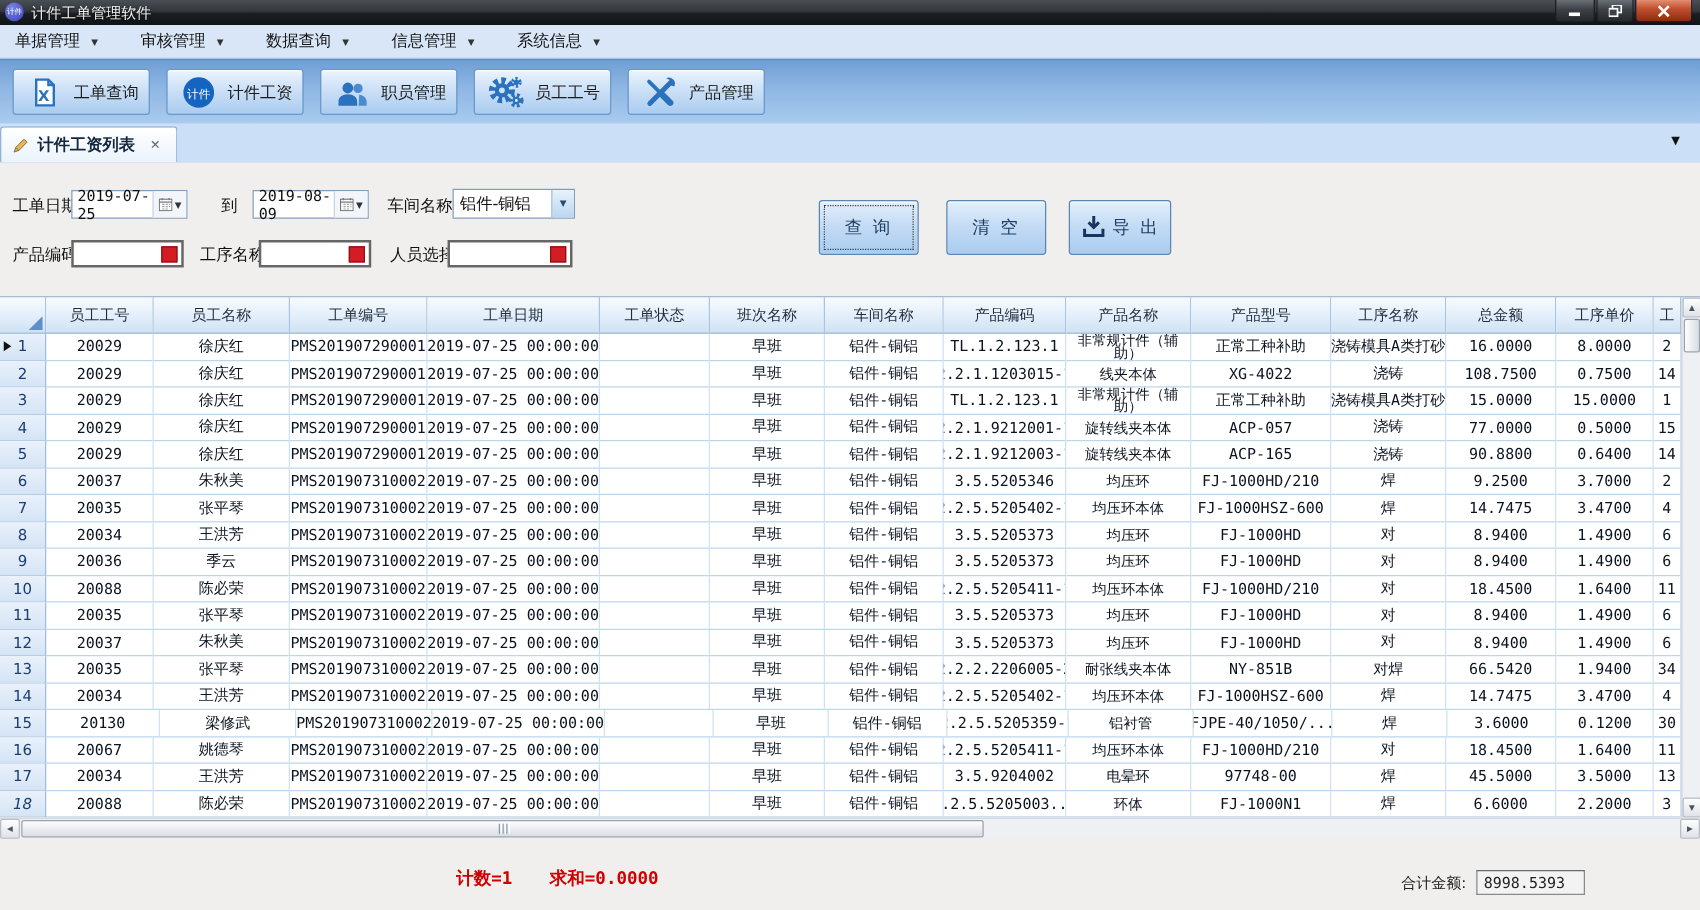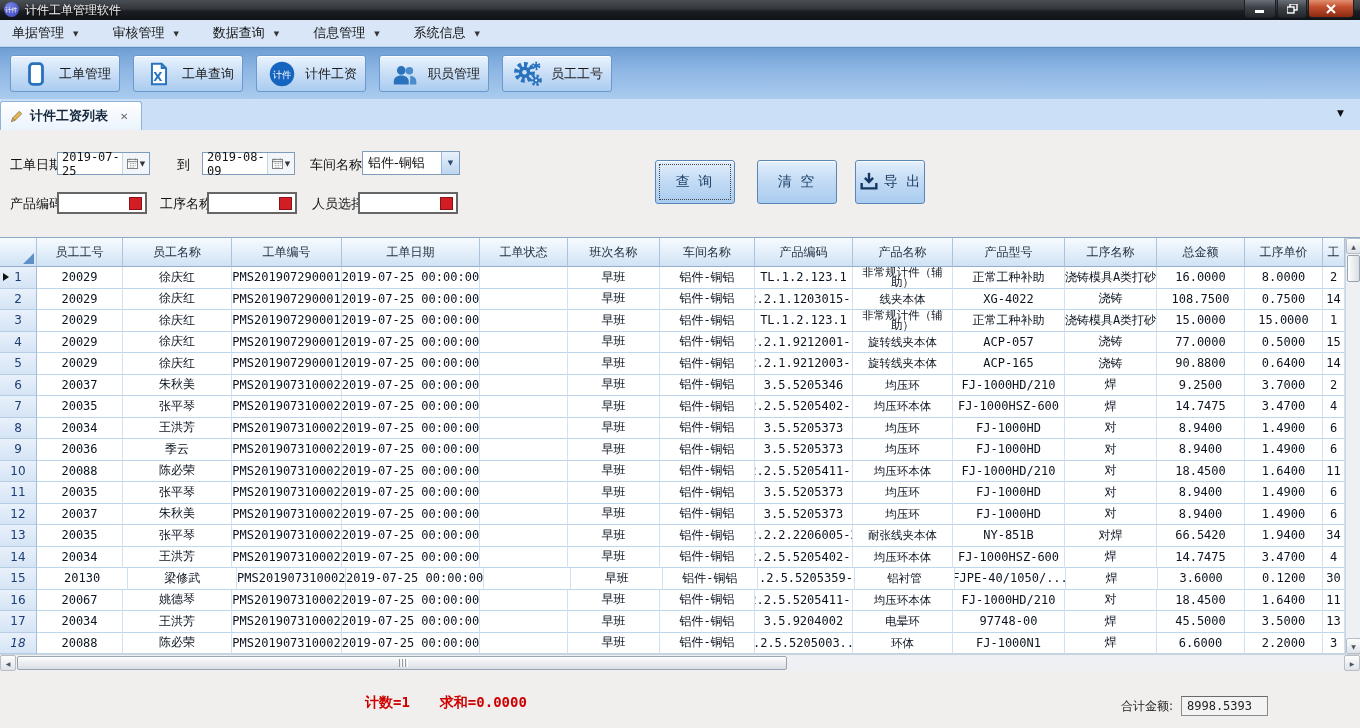--- a/index.html
+++ b/index.html
@@ -157,28 +157,20 @@
       <div class="menu-item">
         <span class="lbl">系统信息</span>
         <span class="arr">▼</span>
       </div>
     </div>
 
   <div class="toolbar" id="toolbar">
       <div class="tbtn">
         <span class="ico">
           <svg width="26" height="28" viewBox="0 0 24 24">
-            <rect x="6" y="2.5" width="12" height="19" rx="3" fill="#fff" stroke="#2a72bd" stroke-width="2.6"></rect>
-          </svg>
-        </span>
-        <span class="lbl">工单管理</span>
-      </div>
-      <div class="tbtn">
-        <span class="ico">
-          <svg width="26" height="28" viewBox="0 0 24 24">
             <path d="M5.5 2.5h9l4 4v15h-13z" fill="#fff" stroke="#2a72bd" stroke-width="1.8"></path>
             <path d="M14.5 2.5v4h4" fill="none" stroke="#2a72bd" stroke-width="1.8"></path>
             <text x="11" y="18" font-size="11" font-weight="bold" fill="#2a72bd" text-anchor="middle">X</text>
           </svg>
         </span>
         <span class="lbl">工单查询</span>
       </div>
       <div class="tbtn">
         <span class="ico">
           <svg width="28" height="28" viewBox="0 0 24 24">
@@ -205,20 +197,31 @@
             <circle cx="10" cy="10.5" r="2" fill="#cfe2f4"></circle>
             <circle cx="20" cy="17.5" r="3.4" fill="none" stroke="#2a72bd" stroke-width="3.2" stroke-dasharray="1.7 1.5"></circle>
             <circle cx="20" cy="17.5" r="2.6" fill="#2a72bd"></circle>
             <circle cx="20" cy="17.5" r="1" fill="#eaf2fb"></circle>
             <circle cx="20" cy="5" r="2.4" fill="none" stroke="#2a72bd" stroke-width="2.6" stroke-dasharray="1.4 1.2"></circle>
             <circle cx="20" cy="5" r="1.8" fill="#2a72bd"></circle>
           </svg>
         </span>
         <span class="lbl">员工工号</span>
       </div>
+      <div class="tbtn">
+        <span class="ico">
+          <svg width="30" height="28" viewBox="0 0 24 24">
+            <path d="M20 4.5L5 19.5" stroke="#2a72bd" stroke-width="3.4" stroke-linecap="round"></path>
+            <path d="M16.2 2.2a4.2 4.2 0 0 1 5.6 5.6l-2.6-.8-.9-1.3.4-2.2z" fill="#2a72bd"></path>
+            <path d="M4.5 4.5l7 7" stroke="#2a72bd" stroke-width="2.6" stroke-linecap="round"></path>
+            <path d="M12.5 12.5l6.5 6.5" stroke="#2a72bd" stroke-width="4.4" stroke-linecap="round"></path>
+          </svg>
+        </span>
+        <span class="lbl">产品管理</span>
+      </div>
     </div>
 
   <div class="tabbar">
     <div class="tab">
       <span class="tab-ico"><svg width="15" height="15" viewBox="0 0 16 16">
             <path d="M2.5 13.5l1.4-4 7-7 2.6 2.6-7 7-4 1.4z" fill="#e8b64c" stroke="#7b6a4a" stroke-width="0.8"></path>
             <path d="M3.9 9.5l2.6 2.6" stroke="#7b6a4a" stroke-width="0.8" fill="none"></path>
           </svg></span>
       <span class="tab-label">计件工资列表</span>
       <span class="tab-close">✕</span>
@@ -275,21 +278,21 @@
     <div class="tinput" style="left:358px;top:62px;width:100px;">
       <span class="red-btn"></span>
     </div>
 
     <button class="act focused" style="left:655px;top:30px;">
         <span>查 询</span>
       </button>
     <button class="act" style="left:757px;top:30px;">
         <span>清 空</span>
       </button>
-    <button class="act" style="left:855px;top:30px;width:70px;">
+    <button class="act" style="left:855px;top:30px;width:82px;">
       <span class="eico"><svg width="22" height="22" viewBox="0 0 24 24">
             <path d="M4 13v6h16v-6" stroke="#14365f" stroke-width="2.6" fill="none"></path>
             <path d="M12 2v9" stroke="#14365f" stroke-width="2.6"></path>
             <path d="M7.5 7.5L12 12l4.5-4.5" stroke="#14365f" stroke-width="2.6" fill="none"></path>
           </svg></span>
       <span>导 出</span>
     </button>
   </div>
 
   <div class="grid">

